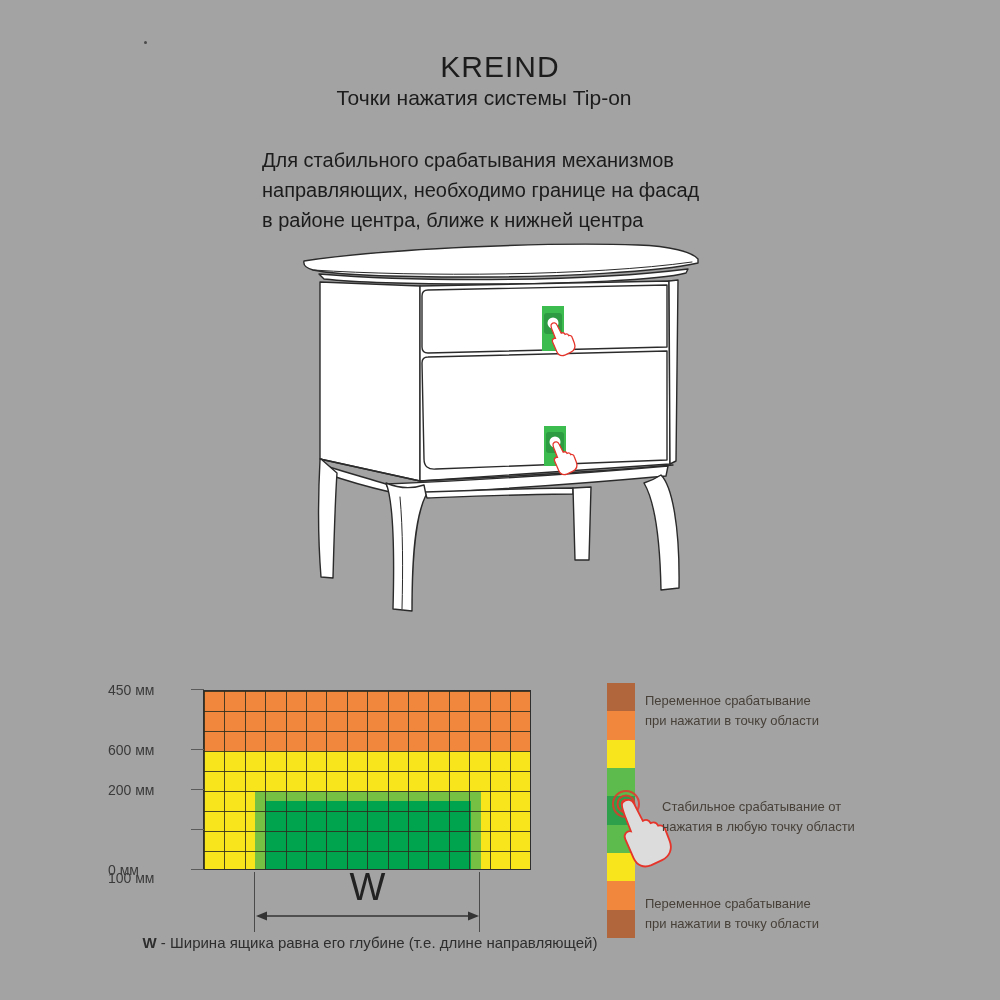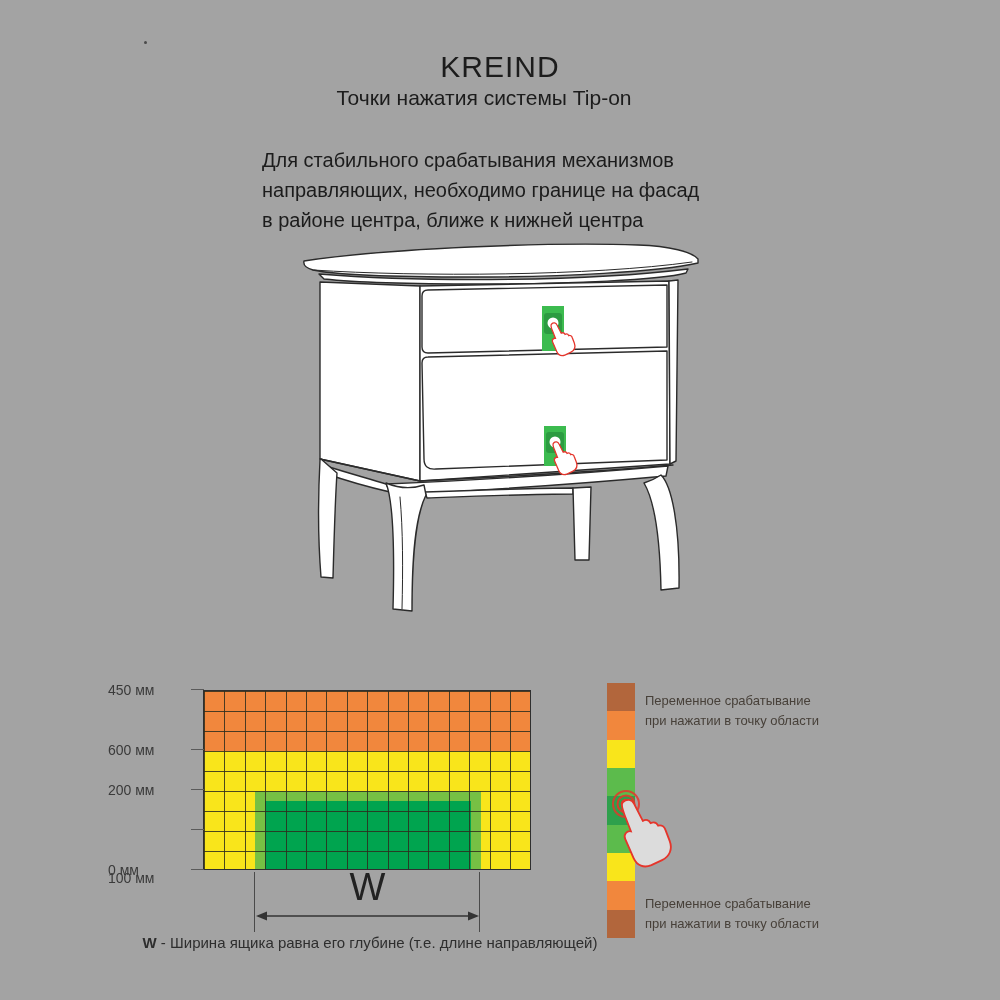--- a/index.html
+++ b/index.html
@@ -156,18 +156,22 @@
     <circle cx="38" cy="36" r="13" fill="none" stroke="#E5352B" stroke-width="2" opacity="0.85" style="stroke: rgb(229, 53, 43);"></circle>
     <circle cx="38" cy="36" r="8.5" fill="none" stroke="#E5352B" stroke-width="2" opacity="0.9" style="stroke: rgb(229, 53, 43);"></circle>
     <circle cx="38" cy="36" r="4.5" fill="#ffffff" stroke="#E5352B" stroke-width="1.5" style="stroke: rgb(229, 53, 43);"></circle>
     <path fill="#DCDCDC" stroke="#E5352B" stroke-width="0.9" transform="translate(38,36) scale(2.05)" d="M-1.6,-0.8 C0.4,-2.8 2.9,-2.3 3.9,-0.2 L8.2,8.2 C9.8,7.4 11.3,7.9 12,9.3 C13.6,8.6 15,9.1 15.7,10.6 C17.3,10.1 18.7,10.9 19.2,12.5 L21.3,18 C22.8,22 21.3,25.6 17.6,27.4 L12.4,29.8 C8.7,31.4 5.4,30.1 3.7,26.4 L-0.4,17 C-1.3,14.9 0.3,13 2.4,13.3 L-0.6,5.6 C-1.5,3.3 -2.7,0.3 -1.6,-0.8 Z" style="fill: rgb(220, 220, 220); stroke: rgb(229, 53, 43);"></path>
   </svg>
 
   <div class="legend-text t1">
     <div>Переменное срабатывание</div>
     <div>при нажатии в точку области</div>
   </div>
+  <div class="legend-text t2">
+    <div>Стабильное срабатывание от</div>
+    <div>нажатия в любую точку области</div>
+  </div>
   <div class="legend-text t3">
     <div>Переменное срабатывание</div>
     <div>при нажатии в точку области</div>
   </div>
 
 </div>
 
 </body></html>

